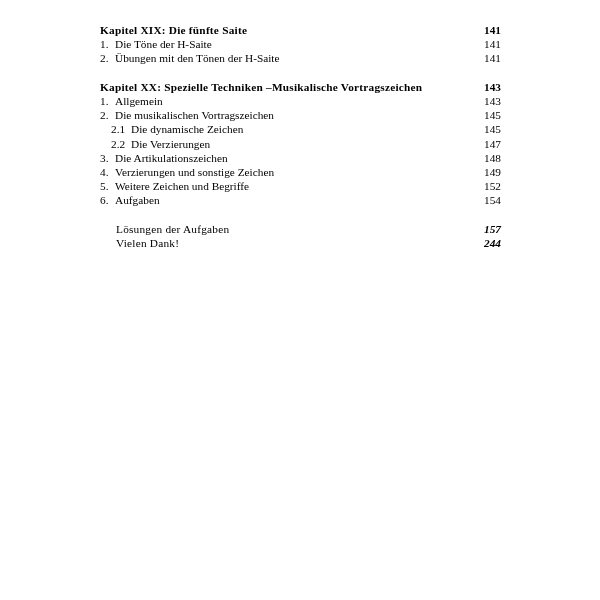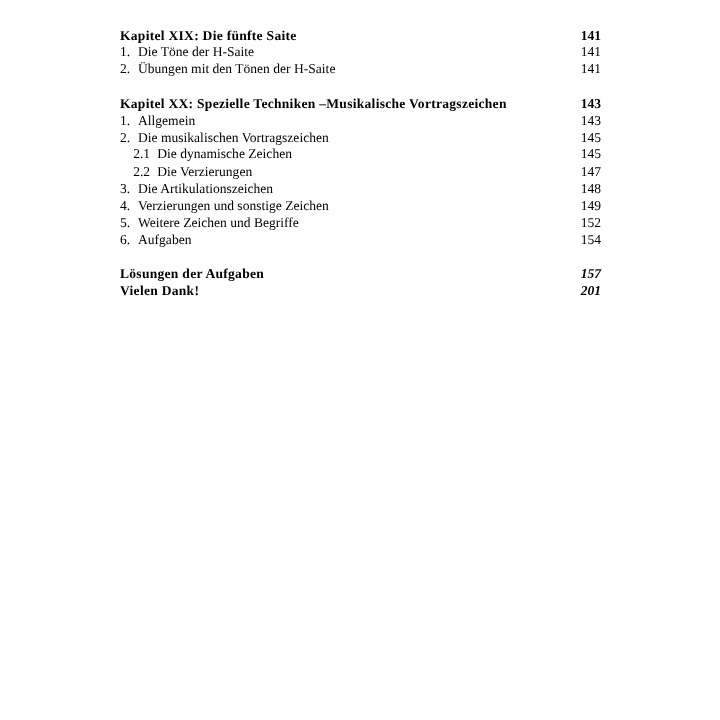--- a/index.html
+++ b/index.html
@@ -61,21 +61,21 @@
     display: inline-block;
     width: 15px;
   }
 
   .lvl-sub > .label { left: 11px; }
   .lvl-sub .num {
     display: inline-block;
     width: 20px;
   }
 
-  .lvl-final > .label { left: 0px; font-weight: bold; letter-spacing: 0.02em; text-align: right; }
+  .lvl-final > .label { left: 16px; font-weight: normal; letter-spacing: 0.02em; text-align: right; }
   .lvl-final > .page  { font-weight: bold; font-style: italic; }
 
   .spacer { height: 14.2px; }
 </style>
 </head>
 <body>
 
 <div id="page">
   <div id="toc">
       <div class="toc-row lvl-chapter">
@@ -127,16 +127,16 @@
         <span class="label"><span class="num">6.</span><span class="title">Aufgaben</span></span>
         <span class="page">154</span>
       </div>
       <div class="spacer"></div>
       <div class="toc-row lvl-final">
         <span class="label"><span class="title">Lösungen der Aufgaben</span></span>
         <span class="page">157</span>
       </div>
       <div class="toc-row lvl-final">
         <span class="label"><span class="title">Vielen Dank!</span></span>
-        <span class="page">201</span>
+        <span class="page">244</span>
       </div>
     </div>
 </div>
 
 </body></html>

